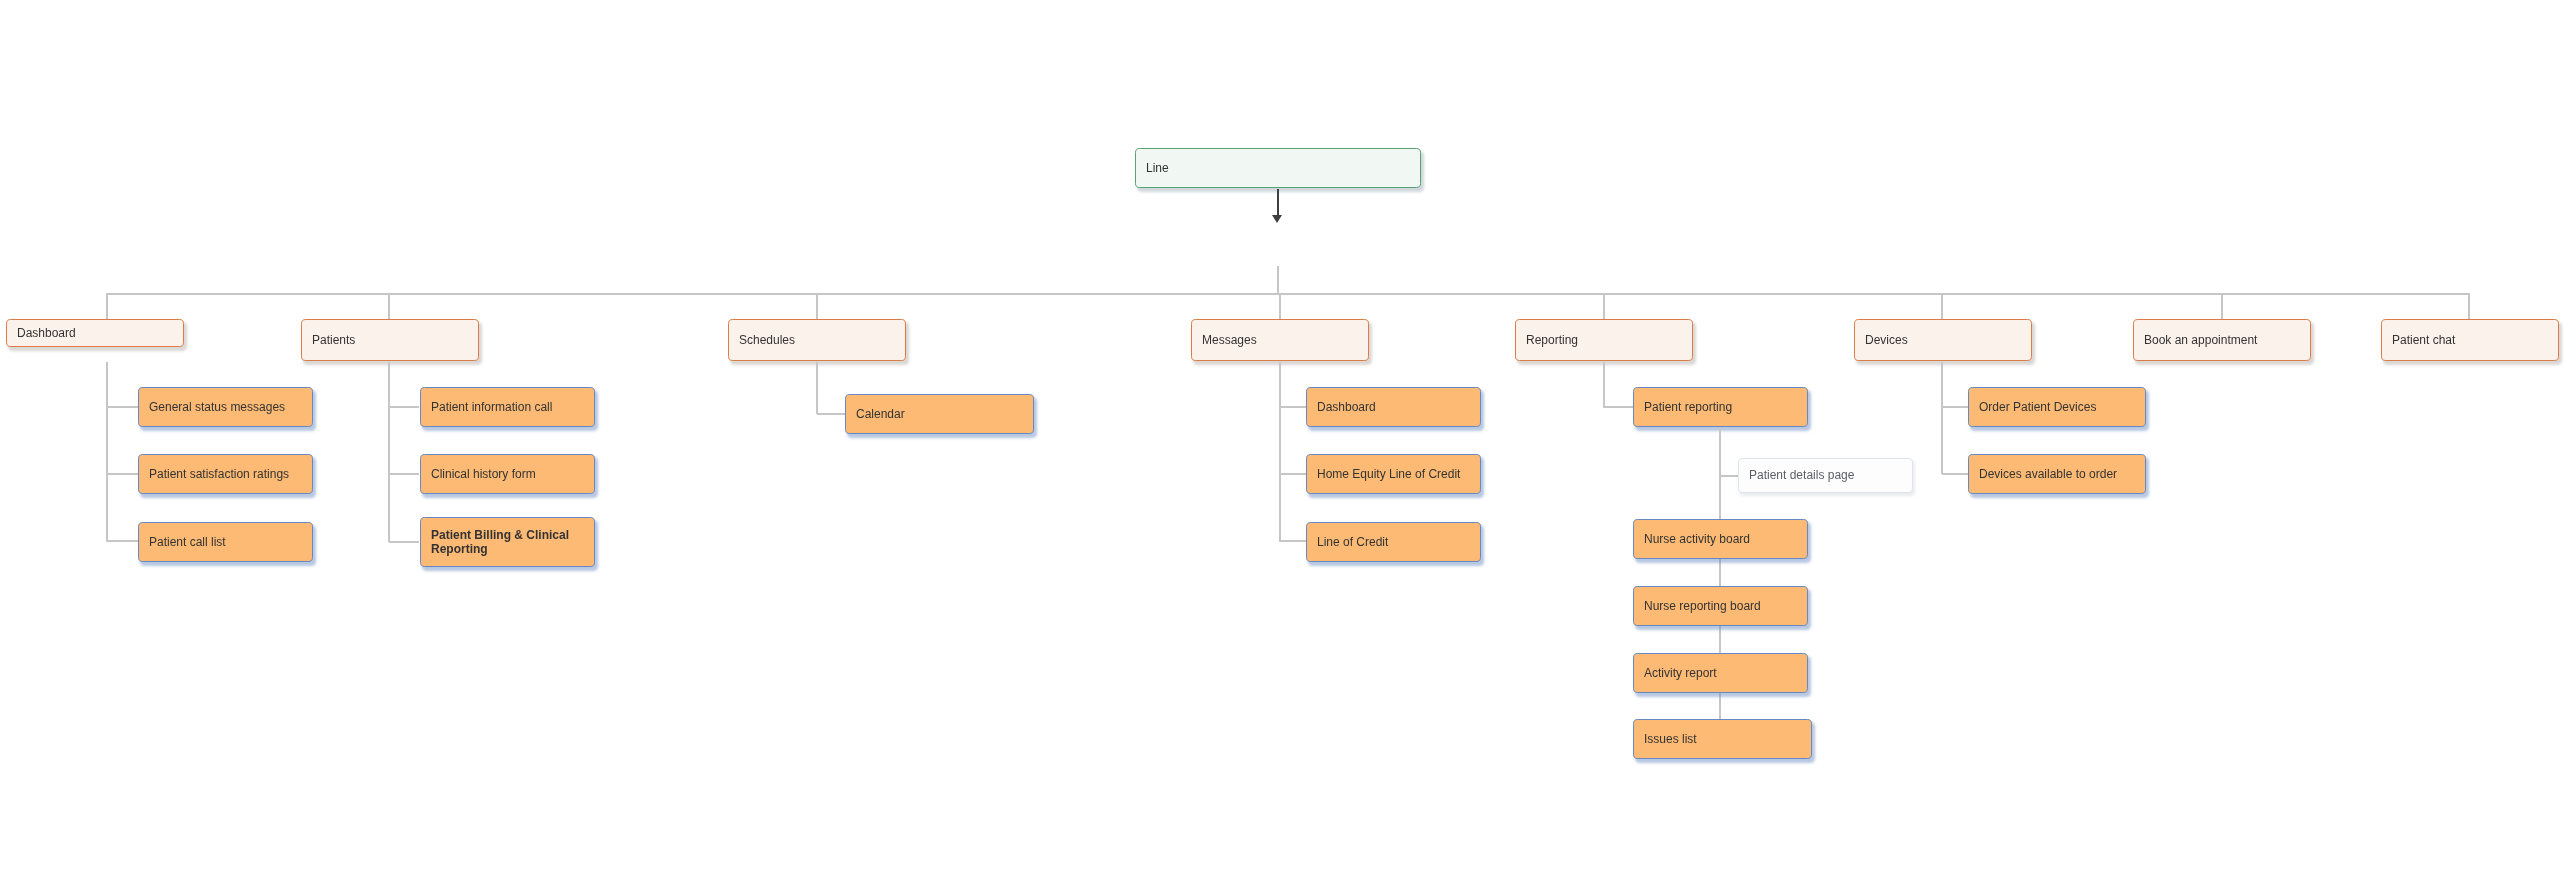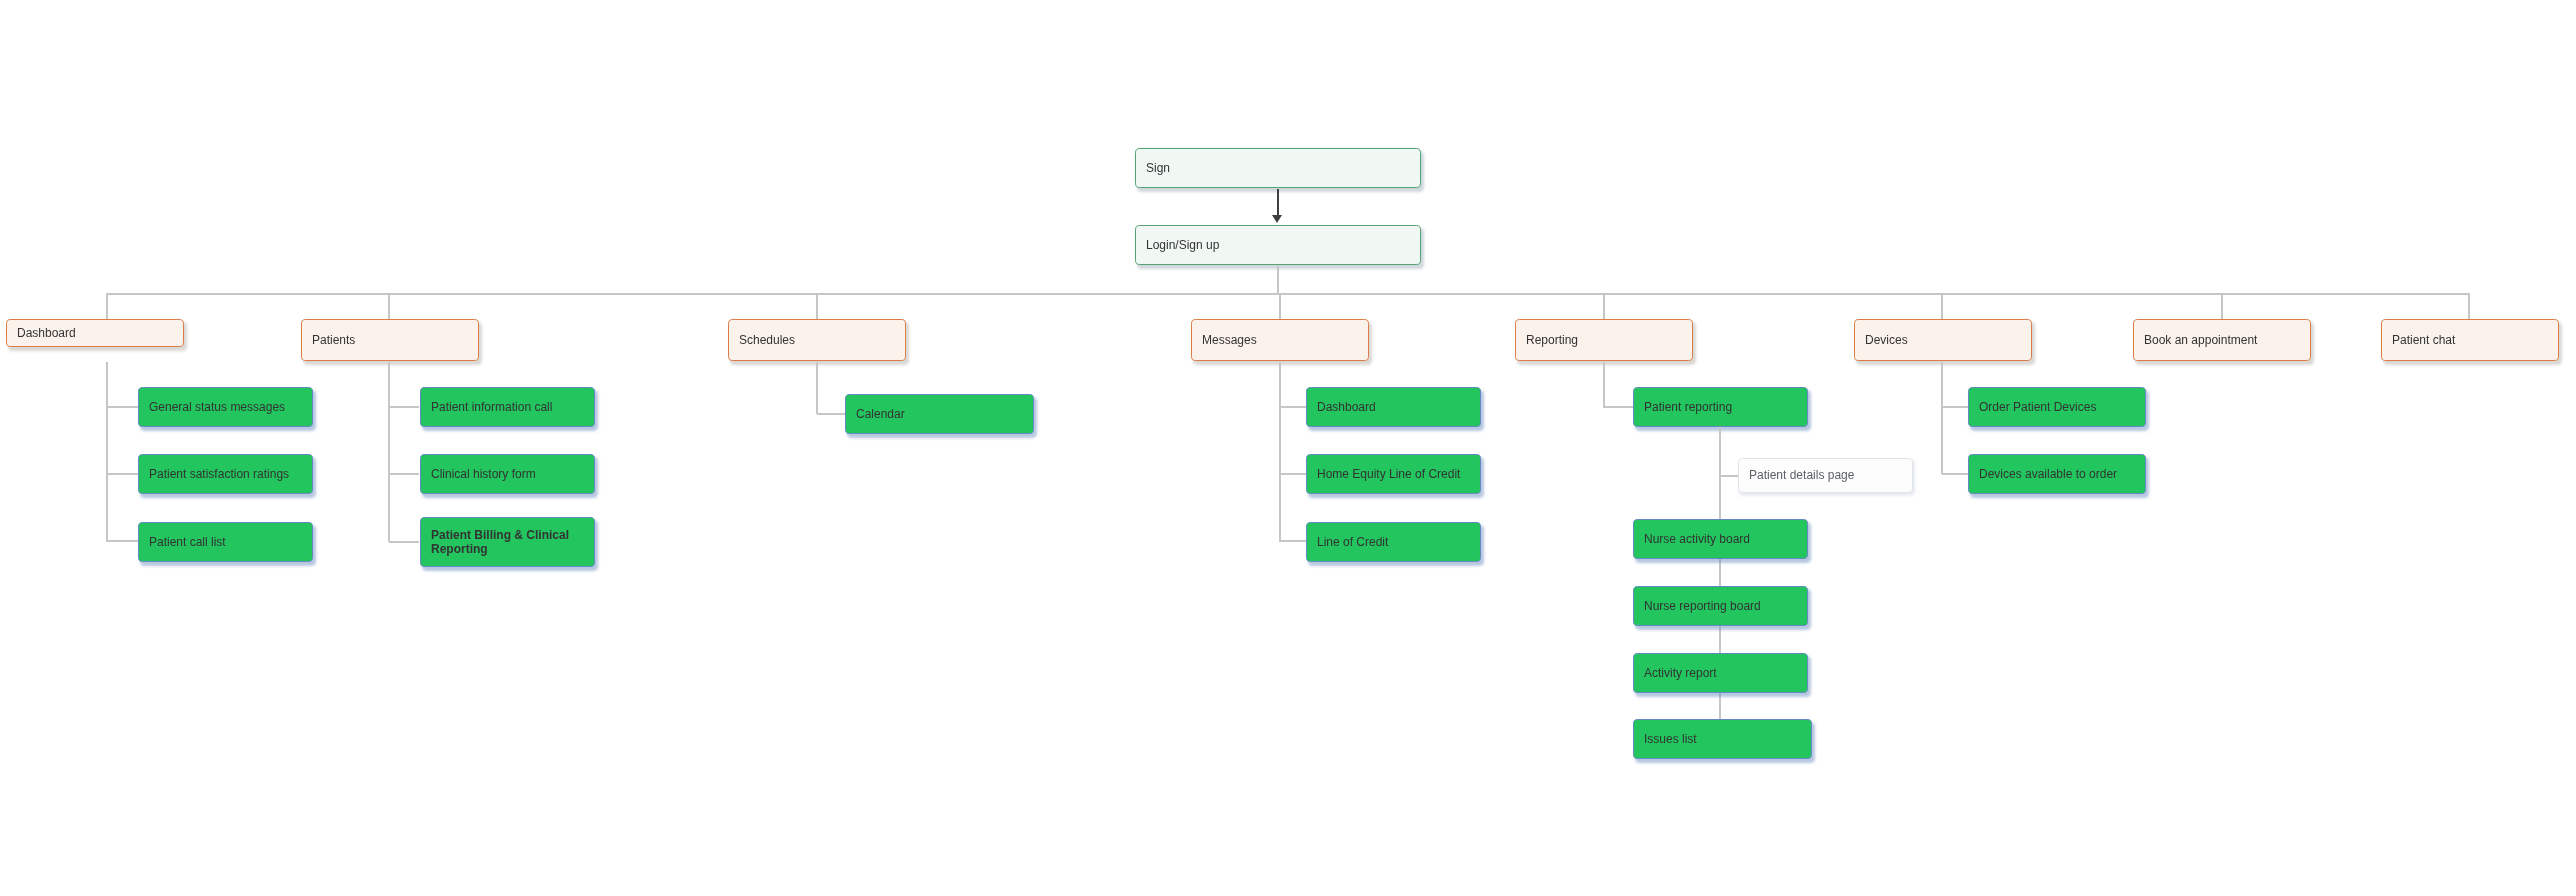--- a/index.html
+++ b/index.html
@@ -19,21 +19,21 @@
   .node.wrap { white-space:normal;font-weight:bold; }
   .node.green {
     border:1.8px solid #55a372; background:#f1f8f4;
     box-shadow:2.8px 3.7px 2.8px rgba(170,182,192,0.55);
   }
   .node.orange {
     border:1.8px solid #dd7b45; background:#fcf2ec;
     box-shadow:2.8px 3.7px 2.8px rgba(182,178,172,0.5);
   }
   .node.blue {
-    border:1.8px solid #6688c3; background:#22c55e;
+    border:1.8px solid #6688c3; background:#fdba74;
     box-shadow:2.8px 3.7px 2.8px rgba(112,144,196,0.5);
   }
   .node.plain {
     border:0.9px solid #dfe3ec; background:#fdfdfe; color:#5a5f66;
     box-shadow:1.8px 2.8px 2.8px rgba(200,206,216,0.4);
   }
 
   .vline, .hline { position:absolute; background:#c6c6c6; }
   .vline { width:1.8px; }
   .hline { height:1.8px; }
@@ -44,26 +44,25 @@
     border-left:5.5px solid transparent; border-right:5.5px solid transparent;
     border-top:8.3px solid #3f3f3f;
   }
 </style>
 </head>
 <body>
 
 <div id="canvas">
 
 
-  <div class="node green" style="left:1135px; top:148px; width:286px; height:40px">Sign</div>
+  <div class="node green" style="left:1135px; top:148px; width:286px; height:40px">Line</div>
 
   <div class="arrow-line" style="left:1277px; top:189px; height:27px"></div>
   <div class="arrow-head" style="left:1272px; top:215px"></div>
 
-  <div class="node green" style="left:1135px; top:225px; width:286px; height:40px">Login/Sign up</div>
 
   <div class="vline" style="left:1277px; top:266px; height:28.5px"></div>
   <div class="hline" style="left:107px; top:293px; width:2363px"></div>
 
   <div class="vline" style="left:106px;  top:293px; height:27px"></div>
   <div class="vline" style="left:388px;  top:293px; height:27px"></div>
   <div class="vline" style="left:816px;  top:293px; height:27px"></div>
   <div class="vline" style="left:1279px; top:293px; height:27px"></div>
   <div class="vline" style="left:1603px; top:293px; height:27px"></div>
   <div class="vline" style="left:1941px; top:293px; height:27px"></div>

